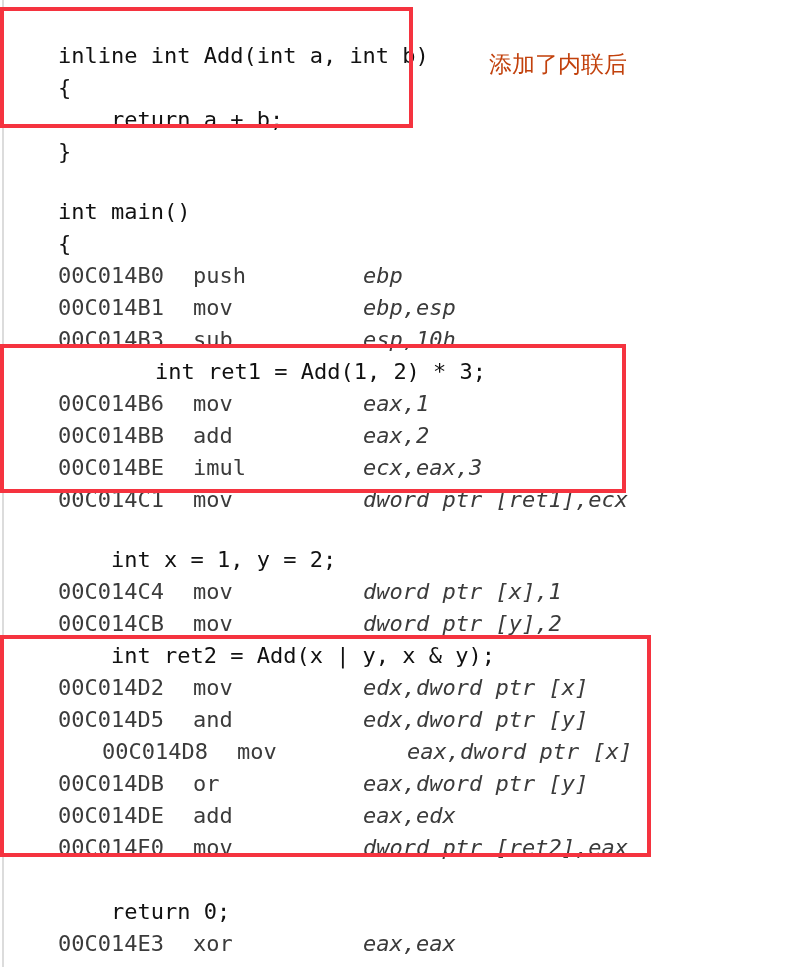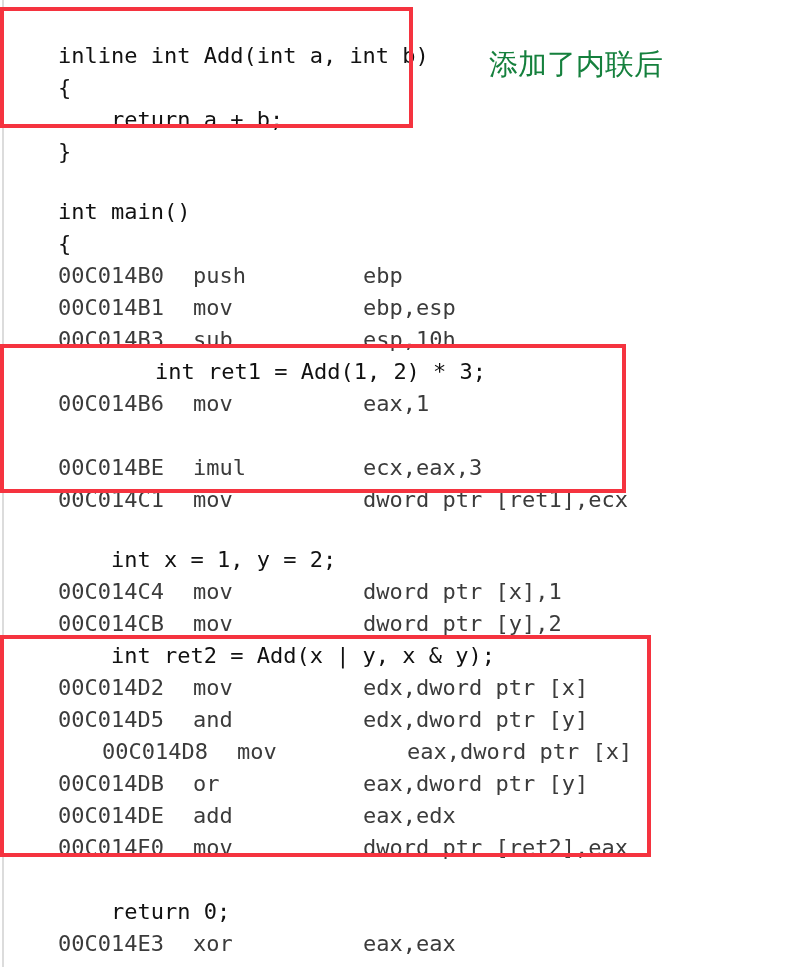--- a/index.html
+++ b/index.html
@@ -36,42 +36,43 @@
     color:#3b3b3b;
   }
   .line .mnem{
     display:inline-block;
     width:170px;
     color:#3b3b3b;
   }
   .line .ops{
     display:inline-block;
     color:#3b3b3b;
+    font-style:italic;
   }
   .src{
     color:#111111;
   }
   .src .txt{padding-left:5px;}
   .asm{padding-left:5px;}
 
   
   .redbox{
     position:absolute;
     border:4px solid #f5333f;
     box-sizing:border-box;
     pointer-events:none;
     background:transparent;
   }
 
   
   .note{
     position:absolute;
     font-family:"DejaVu Sans","Liberation Sans",sans-serif;
-    font-size:29px;
-    color:#15803d;
+    font-size:23px;
+    color:#c2410c;
     white-space:pre;
     line-height:32px;
   }
 
   
   .clip-bottom{
     position:absolute;left:0;bottom:0;width:794px;height:22px;overflow:hidden;
   }
   .clip-bottom .line{top:-10px;}
 </style>
@@ -115,20 +116,23 @@
   <div class="line asm" style="top:292px;">
     <span class="addr">00C014B3</span><span class="mnem">sub</span><span class="ops">esp,10h</span>
   </div>
 
   <div class="line src" style="top:324px;margin-left:44px;">
     <span class="txt">    int ret1 = Add(1, 2) * 3;</span>
   </div>
 
   <div class="line asm" style="top:356px;">
     <span class="addr">00C014B6</span><span class="mnem">mov</span><span class="ops">eax,1</span>
+  </div>
+  <div class="line asm" style="top:388px;">
+    <span class="addr">00C014BB</span><span class="mnem">add</span><span class="ops">eax,2</span>
   </div>
   <div class="line asm" style="top:420px;">
     <span class="addr">00C014BE</span><span class="mnem">imul</span><span class="ops">ecx,eax,3</span>
   </div>
   <div class="line asm" style="top:452px;">
     <span class="addr">00C014C1</span><span class="mnem">mov</span><span class="ops">dword ptr [ret1],ecx</span>
   </div>
 
   <div class="redbox" style="left:0px;top:344px;width:626px;height:149px;"></div>
 

